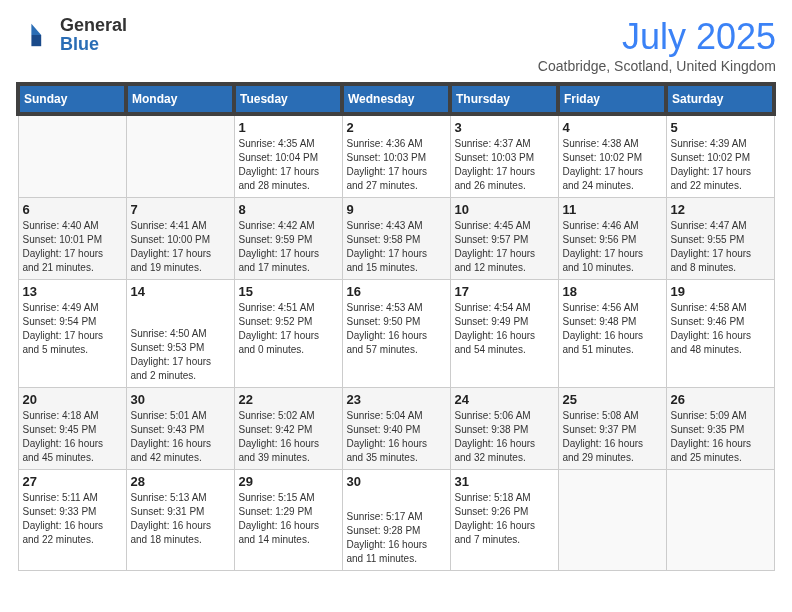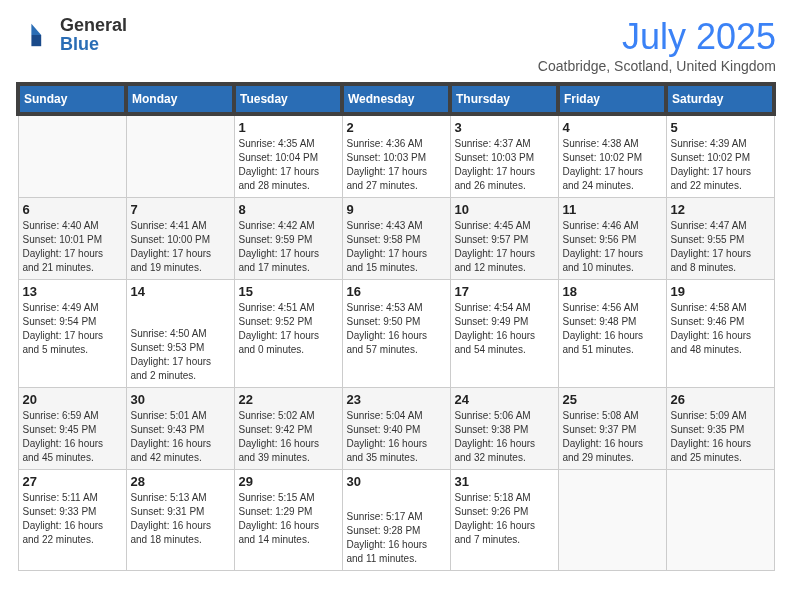--- a/index.html
+++ b/index.html
@@ -245,21 +245,21 @@
         <td>
           <span class="day-number">19</span>
           <div class="day-info" style="white-space: pre-line;">Sunrise: 4:58 AM
 Sunset: 9:46 PM
 Daylight: 16 hours and 48 minutes.</div>
         </td>
       </tr>
       <tr>
         <td>
           <span class="day-number">20</span>
-          <div class="day-info" style="white-space: pre-line;">Sunrise: 6:59 AM
+          <div class="day-info" style="white-space: pre-line;">Sunrise: 4:18 AM
 Sunset: 9:45 PM
 Daylight: 16 hours and 45 minutes.</div>
         </td>
         <td>
           <span class="day-number">30</span>
           <div class="day-info" style="white-space: pre-line;">Sunrise: 5:01 AM
 Sunset: 9:43 PM
 Daylight: 16 hours and 42 minutes.</div>
         </td>
         <td>

